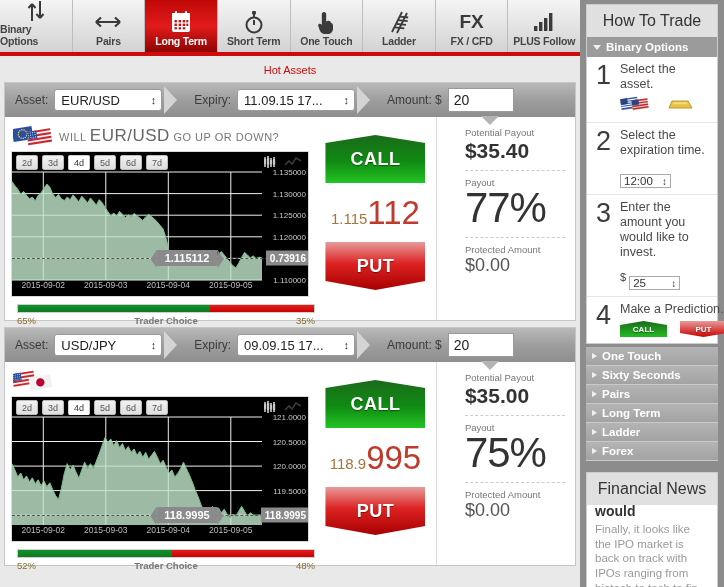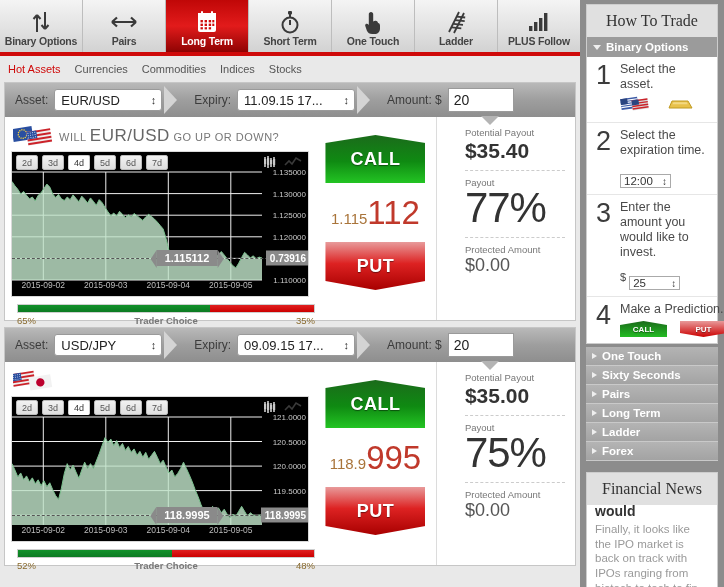--- a/index.html
+++ b/index.html
@@ -23,21 +23,21 @@
     border-right:1px solid #bdbdbd; cursor:pointer; position:relative; }
   .navitem:last-child { border-right:none; }
   .navitem .nlabel { font-size:10.5px; color:#444; font-weight:bold; letter-spacing:-0.2px; }
   .navitem .nicon { height:26px; display:flex; align-items:center; justify-content:center; }
   .navitem.active { background:linear-gradient(180deg,#c00707 0%,#e21b1b 50%,#8f0303 100%); }
   .navitem.active .nlabel { color:#fff; }
   .navitem svg { display:block; }
 
   
   .subnav { height:26px; display:flex; align-items:center; gap:14px;
-    padding:8px 8px; background:#e9e9e9; }
+    padding:8px 8px; background:#e9e9e9;flex-direction:column; }
   .subnav span { font-size:11px; color:#555; cursor:pointer; }
   .subnav span.hot { color:#cf0a0a; }
 
   
   .panel { margin:0 4px 6px 4px; background:#fff; border:1px solid #c6c6c6;
     position:relative; }
   .selrow { height:34px; display:flex; align-items:center;
     background:linear-gradient(180deg,#b9b9b9 0%,#9e9e9e 50%,#8e8e8e 100%);
     position:relative; }
   .selcell { display:flex; align-items:center; gap:6px; padding-left:10px;
@@ -128,21 +128,21 @@
   .payval { font-size:21px; color:#333; font-weight:bold; margin-top:1px; }
   .paypct { font-size:42px; color:#333; line-height:1.05; margin-top:-2px;
     letter-spacing:-1px; }
   .dashsep { border-top:1px dashed #cccccc; margin:7px 0 6px 0; }
   .protval { font-size:18px; color:#555; }
 
   
   .sideboxwrap { padding:4px 6px 0 6px; }
   .sidebox { background:#fff; border:1px solid #cdcdcd; }
   .sidehead { background:#e0e0e0; text-align:center; padding:7px 7px;
-    font-size:16px; color:#333;font-family:Liberation Serif, serif; }
+    font-size:16px; color:#333; }
   .acchead { background:#9b9b9b; color:#fff; font-size:11.5px; font-weight:bold;
     padding:4px 6px; display:flex; align-items:center; gap:5px; cursor:pointer; }
   .step { display:flex; gap:7px; padding:5px 7px 6px 7px;
     border-bottom:1px solid #e6e6e6; }
   .stepnum { font-size:27px; color:#3c3c3c; line-height:1; width:19px;
     flex:0 0 19px; text-align:center; }
   .steptxt { font-size:12.5px; color:#4a4a4a; line-height:1.2; }
   .spinner { display:inline-flex; align-items:center; border:1px solid #aaa;
     background:#fff; height:14px; padding:0 3px; margin-top:16px; }
   .spinner .v { font-size:11.5px; color:#333; min-width:34px; }
@@ -240,20 +240,26 @@
               <g stroke="#3a3a3a" stroke-width="1.8" fill="none">
                 <path d="M5 22L15 2M10 23L20 3"></path>
                 <path d="M7.7 17.4l9.6 1M9.4 13.8l9.6 1M11.1 10.2l9.6 1M12.8 6.6l8.4.9"></path>
               </g>
             </svg>
         </span>
         <span class="nlabel">Ladder</span>
       </div>
       <div class="navitem">
         <span class="nicon">
+          <span style="font-size:19px;font-weight:bold;color:#3a3a3a;font-family:'Liberation Sans',sans-serif;">FX</span>
+        </span>
+        <span class="nlabel">FX / CFD</span>
+      </div>
+      <div class="navitem">
+        <span class="nicon">
           <svg width="24" height="20" viewBox="0 0 24 20">
               <g fill="#3a3a3a">
                 <rect x="2" y="14" width="3.4" height="5"></rect>
                 <rect x="7" y="10" width="3.4" height="9"></rect>
                 <rect x="12" y="6" width="3.4" height="13"></rect>
                 <rect x="17" y="1" width="3.4" height="18"></rect>
               </g>
             </svg>
         </span>
         <span class="nlabel">PLUS Follow</span>

